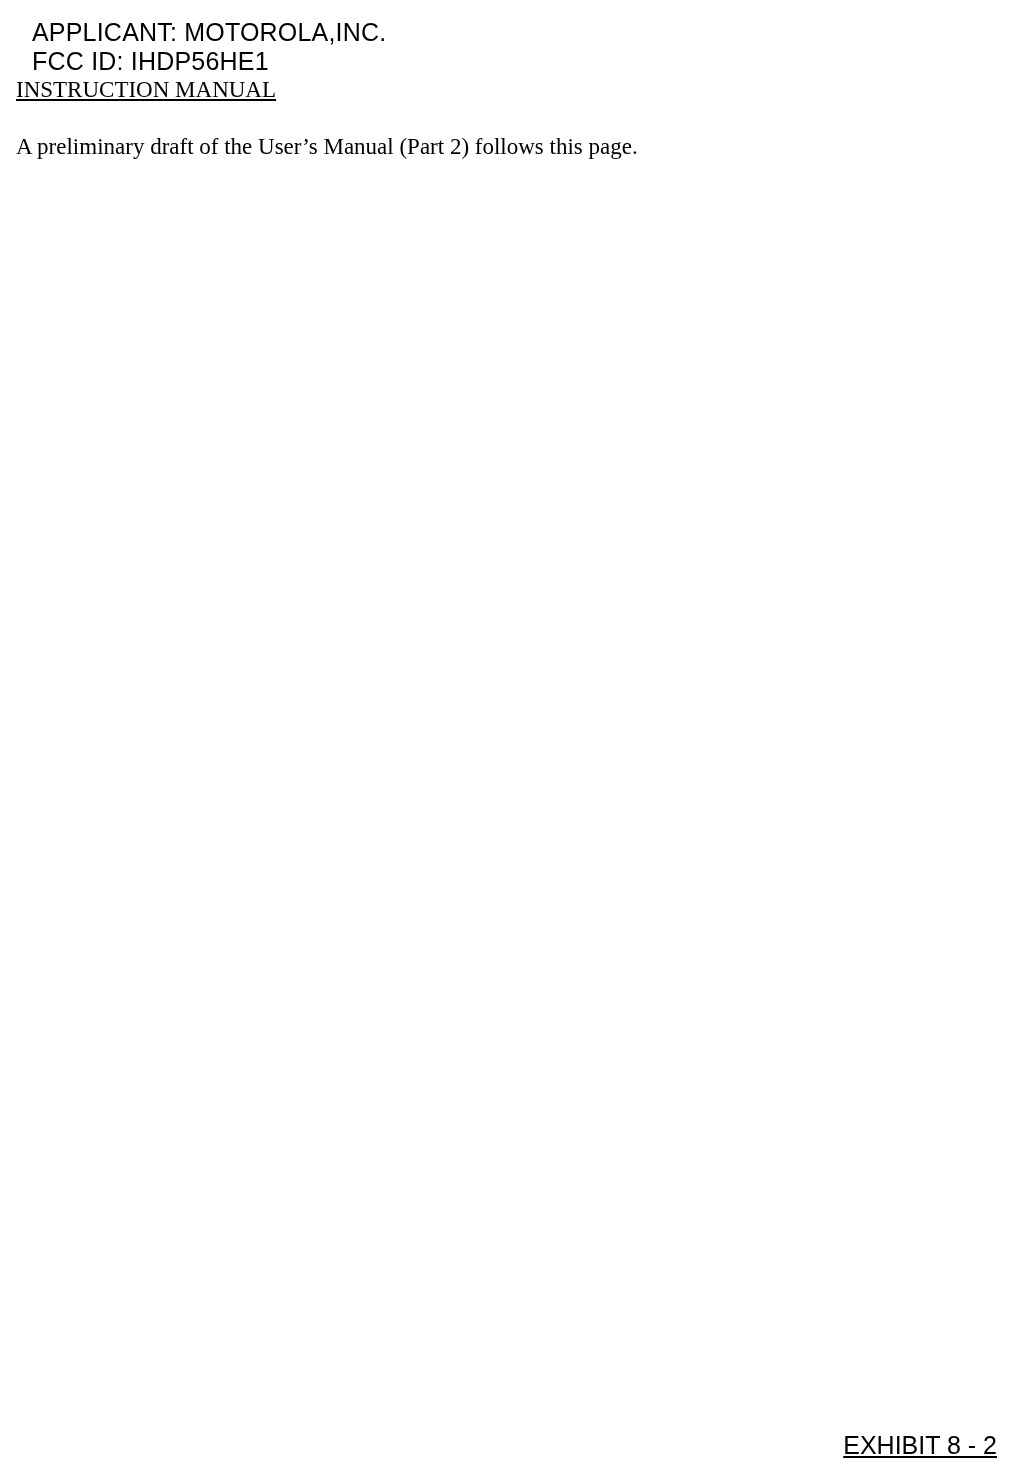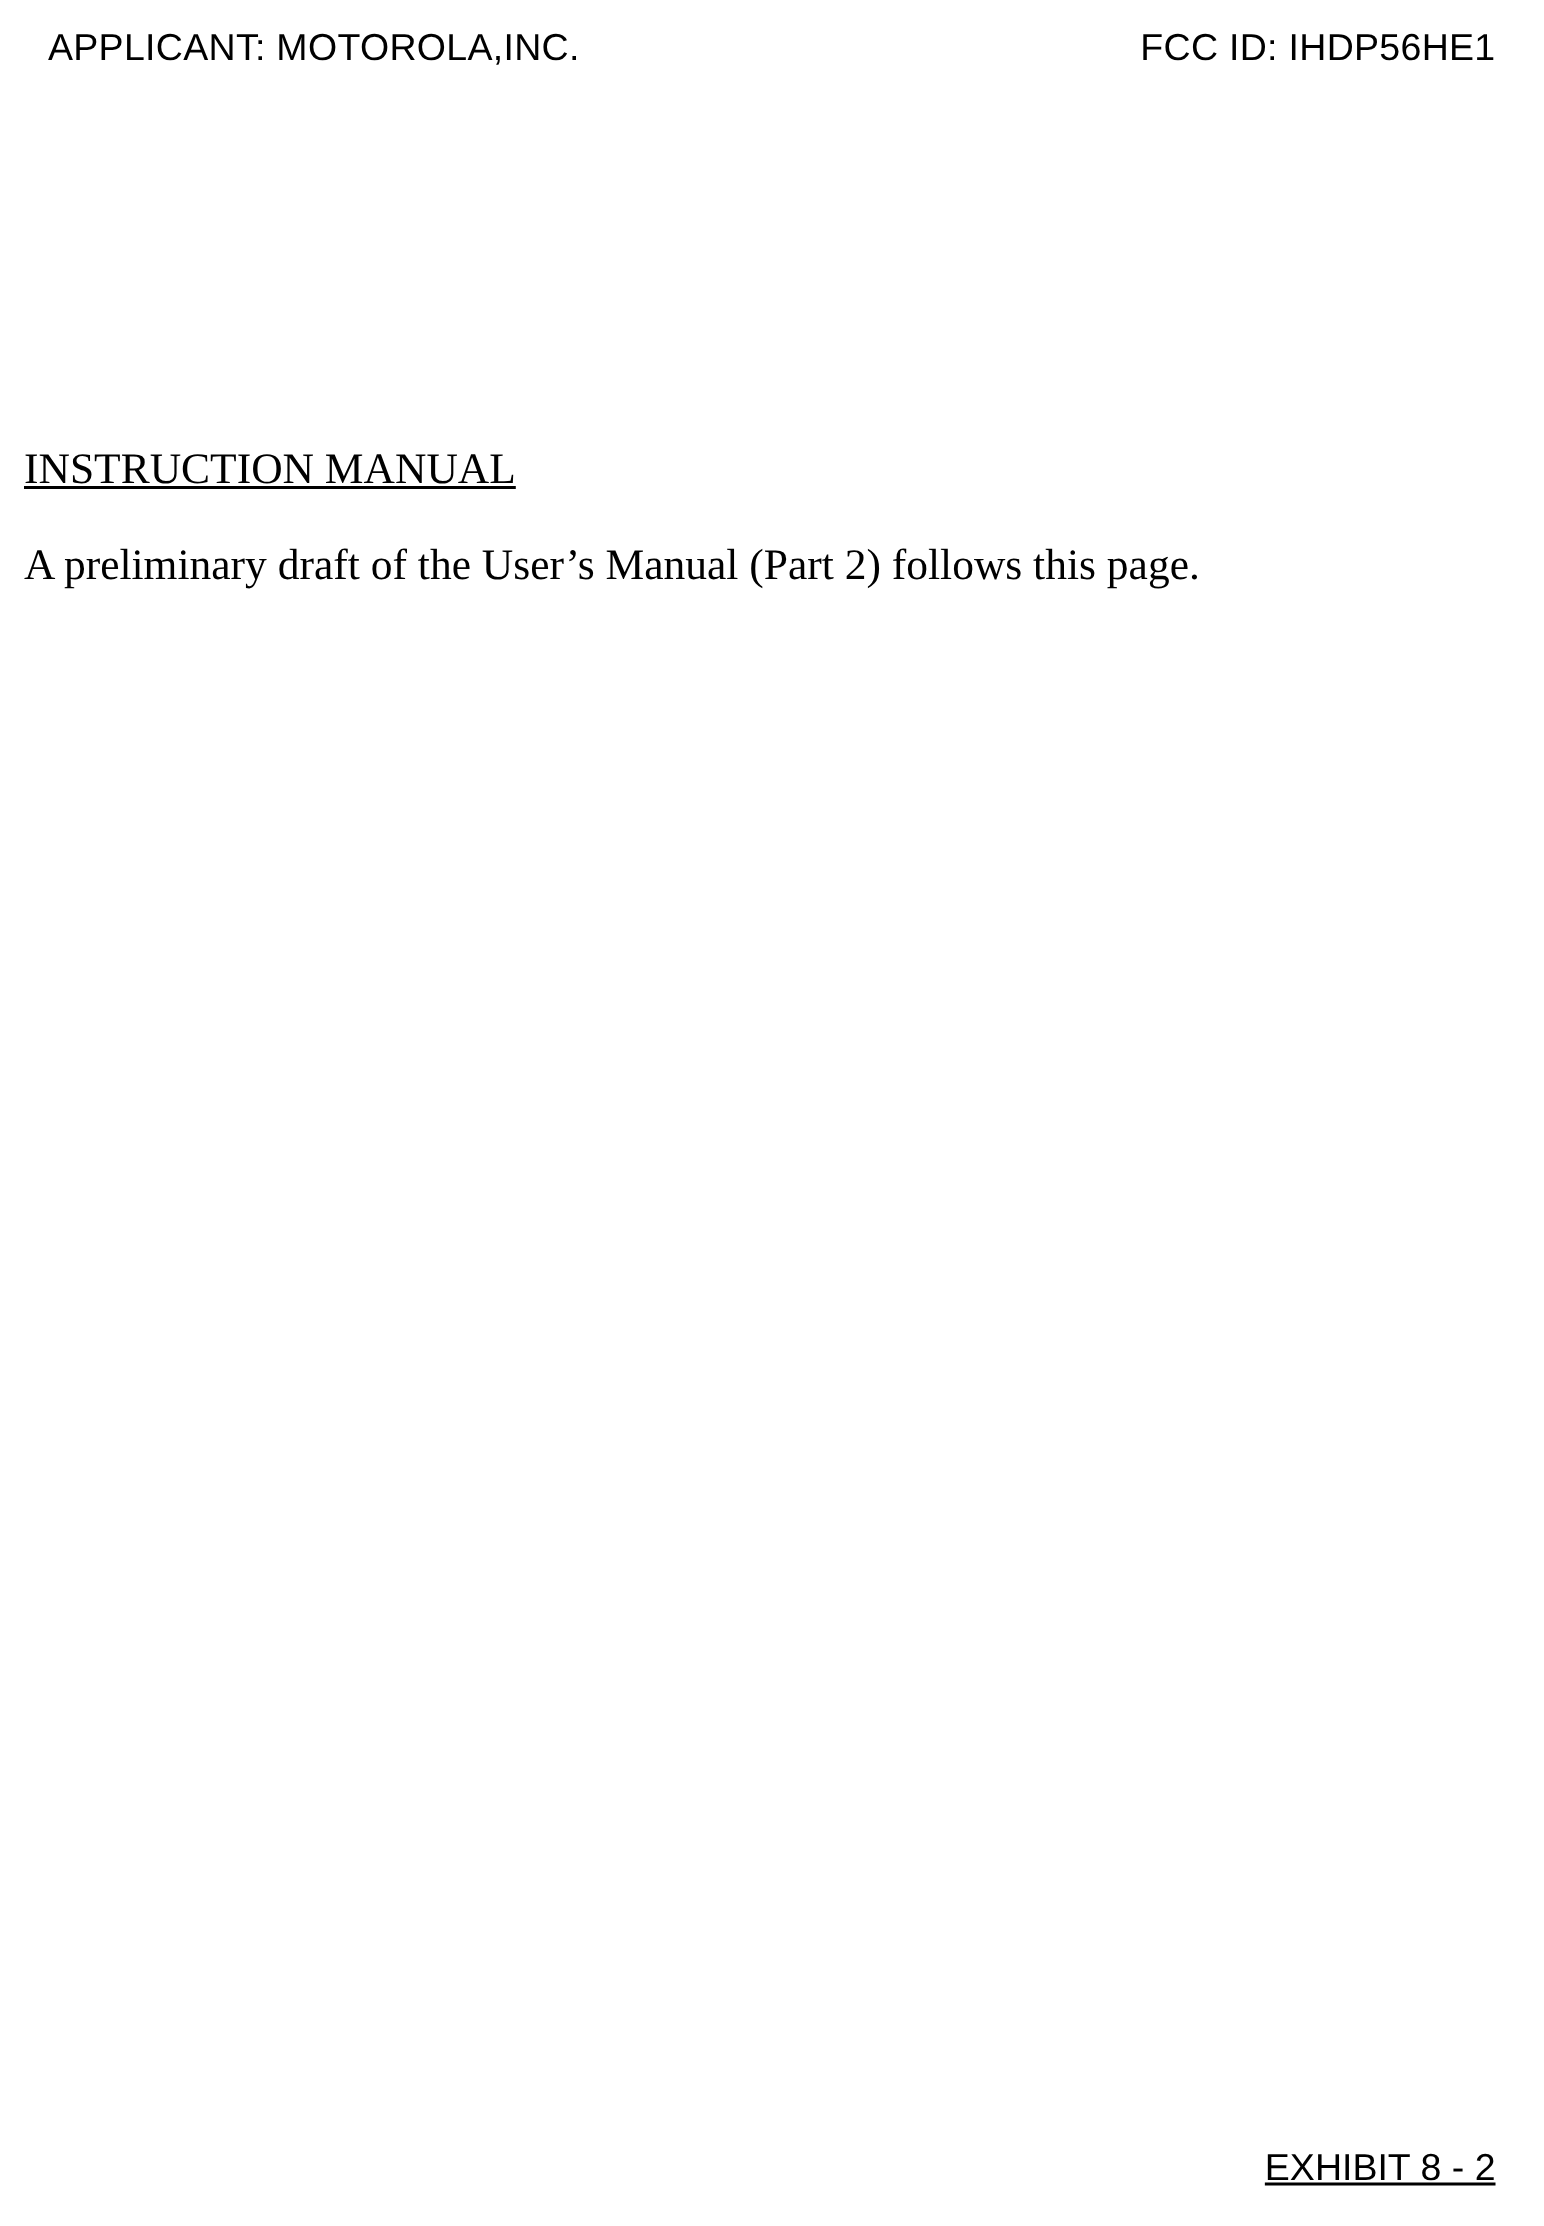--- a/index.html
+++ b/index.html
@@ -1,38 +1,38 @@
 <!DOCTYPE html>
 <html><head>
   <meta charset="utf-8">
   <style>
     * {
       margin: 0;
       padding: 0;
       box-sizing: border-box;
+      flex-direction: column;
     }
     body {
       width: 1029px;
       height: 1484px;
       background: #ffffff;
       font-family: Arial, Helvetica, sans-serif;
       position: relative;
     }
     .header {
       display: flex;
       justify-content: space-between;
       padding: 18px 32px 0 32px;
       font-size: 25px;
       letter-spacing: 0.2px;
     }
     .content {
       padding: 0 16px;
-      margin-top: 248px;
       font-family: "Times New Roman", Times, serif;
-      font-size: 29px;
+      font-size: 23px;
       line-height: 1.25;
     }
     .section-title {
       text-decoration: underline;
       margin-bottom: 28px;
     }
     .body-text {
     }
     .footer {
       position: absolute;

